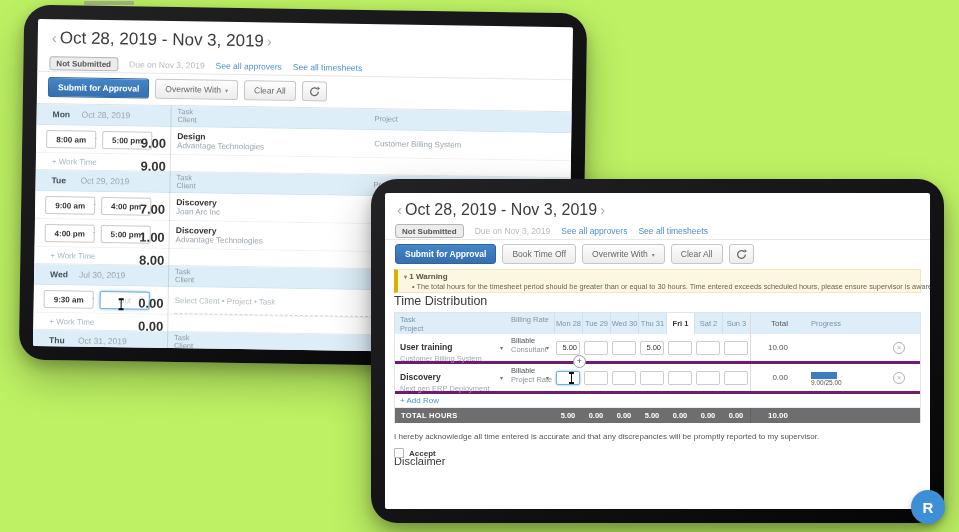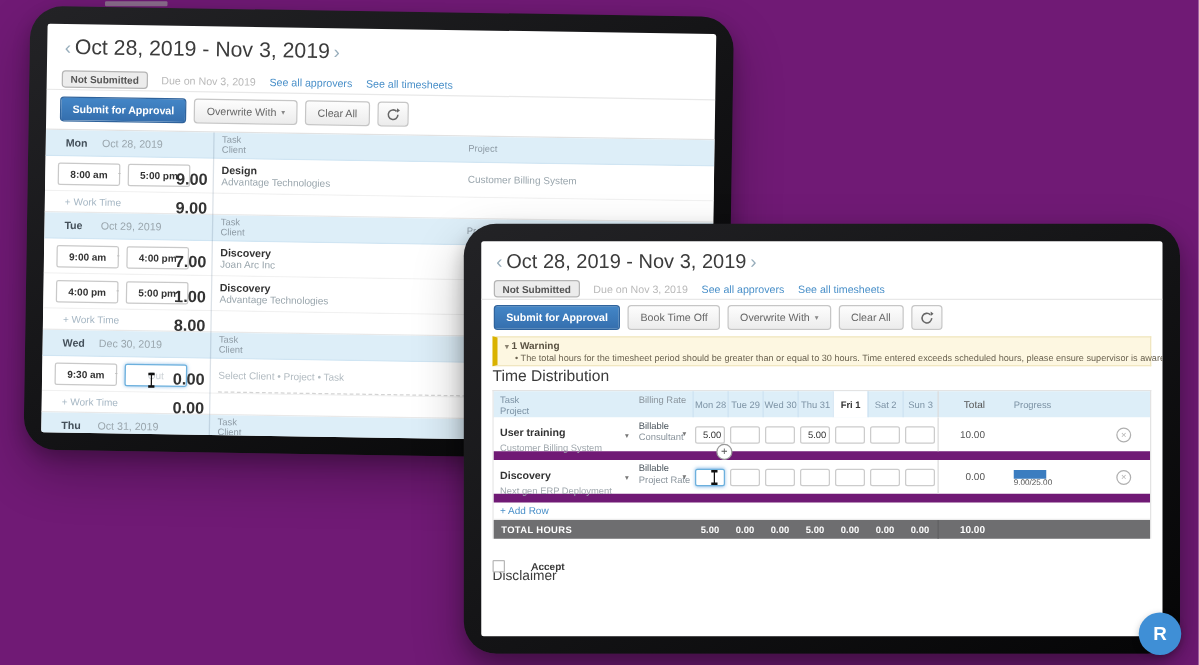--- a/index.html
+++ b/index.html
@@ -1,17 +1,17 @@
 <!DOCTYPE html>
 <html><head>
 <meta charset="utf-8">
 <style>
   html,body{margin:0;padding:0;}
   body{font-family:"Liberation Sans",sans-serif;}
-  .stage{position:relative;width:959px;height:532px;background:#701a75;overflow:hidden;}
+  .stage{position:relative;width:959px;height:532px;background:#bef264;overflow:hidden;}
 
   
   .tablet{position:absolute;background:linear-gradient(150deg,#232326,#050506);border-radius:26px;
           box-shadow:0 18px 40px rgba(0,0,0,.28),0 6px 14px rgba(0,0,0,.22);}
   .screen{position:absolute;left:14px;top:14px;right:14px;bottom:14px;background:#fff;border-radius:2px;
           overflow:hidden;color:#444;}
   .b-tablet{left:24px;top:5px;width:563px;height:355px;transform:rotate(0.9deg);transform-origin:20px 20px;z-index:1;}
   .f-tablet{left:371px;top:179px;width:573px;height:344px;z-index:5;}
   .smudge{position:absolute;left:84px;top:1px;width:50px;height:4px;background:#9a9a9a;opacity:.65;border-radius:1px;}
 
@@ -66,38 +66,38 @@
 
   
   .warning{position:absolute;left:9px;right:9px;top:76px;height:24px;background:#fdf7e1;border:1px solid #f0e6c0;
            border-left:4px solid #d9b200;padding:2px 6px;box-sizing:border-box;}
   .warn-title{font-size:8px;font-weight:bold;color:#5a5242;}
   .warn-title .caret{font-size:6px;color:#8a8270;}
   .warn-msg{font-size:7.3px;color:#6b6350;margin-top:1px;padding-left:8px;white-space:nowrap;}
   .h2{position:absolute;left:9px;top:101px;font-size:12.5px;color:#3a3a3a;}
   .h3{position:absolute;left:9px;top:222px;font-size:11px;color:#3a3a3a;margin-top:40px;}
   .dis-text{position:absolute;left:9px;top:239px;font-size:8px;color:#555;}
-  .accept{position:absolute;left:9px;top:255px;display:flex;gap:21px;align-items:center;}
+  .accept{position:absolute;left:9px;top:255px;display:flex;gap:5px;align-items:center;}
   .checkbox{width:8px;height:8px;border:1px solid #b8b8b8;border-radius:1px;background:#fff;}
   .accept b{font-size:8px;color:#3a3a3a;}
 
   
   .f-table{position:absolute;left:9px;right:9px;top:119px;border:1px solid #e3e3e3;border-bottom:none;}
   .frow{display:flex;position:relative;}
   .fh{height:21px;background:#ddeef8;font-size:7.5px;color:#7d93a5;}
   .c-task{width:113px;padding:2px 0 0 5px;box-sizing:border-box;position:relative;}
   .c-bill{width:46px;padding:2px 0 0 3px;box-sizing:border-box;position:relative;font-size:7.5px;color:#8a949c;line-height:9px;}
   .c-day{width:28px;display:flex;align-items:center;justify-content:center;box-sizing:border-box;}
   .fh .c-day{border-left:1px solid #cde2f1;}
   .fh .c-day.today{background:#fff;color:#333;font-weight:bold;}
   .c-total{width:48px;display:flex;align-items:center;justify-content:flex-end;padding-right:10px;box-sizing:border-box;border-left:1px solid #dcdcdc;font-size:8px;color:#555;}
   .c-prog{width:80px;position:relative;padding-left:13px;box-sizing:border-box;font-size:7.5px;color:#7d93a5;display:flex;flex-direction:column;justify-content:center;align-items:flex-start;}
   .fh .c-prog{justify-content:center;}
   .c-del{flex:1;display:flex;align-items:center;justify-content:center;}
-  .fbody{height:27px;border-bottom:7px solid #701a75;background:#fff;}
+  .fbody{height:27px;border-bottom:3px solid #701a75;background:#fff;}
   .c-task b{font-size:8.5px;color:#333;}
   .c-task .sub{display:block;font-size:7.5px;color:#a0a8ae;}
   .c-bill b{font-weight:normal;color:#4a545c;}
   .ddcaret{position:absolute;right:5px;top:10px;font-size:6px;color:#777;cursor:pointer;}
   .fday-input{width:24px;height:14px;border:1px solid #ccc;border-radius:2px;font-size:7.5px;text-align:right;
               padding:0 2px;color:#333;box-sizing:border-box;background:#fff;font-family:"Liberation Sans",sans-serif;}
   .fday-input.focus{border-color:#6cb0dd;box-shadow:0 0 3px rgba(90,160,220,.7);outline:none;}
   .addrow{height:13px;font-size:8px;color:#4a90c9;padding-left:5px;border-bottom:1px solid #ececec;display:flex;align-items:center;background:#fff;cursor:pointer;}
   .ftotals{height:15px;background:#6e6e70;color:#fff;font-size:7.5px;font-weight:bold;}
   .c-label{width:159px;padding:3px 0 12px 6px;box-sizing:border-box;letter-spacing:.3px;}
@@ -199,21 +199,21 @@
           <span class="btask"><b>Discovery</b><span class="sub">Advantage Technologies</span></span>
           <span class="bproj"></span>
         </div>
         <div class="brow bwork">
           <span class="bwt">+ Work Time</span>
           <span class="bhours">8.00</span>
         </div>
 
         <div class="brow bday-hdr">
           <span class="bd-day">Wed</span>
-          <span class="bd-date">Dec 30, 2019</span>
+          <span class="bd-date">Jul 30, 2019</span>
           <span class="bcol task"><span>Task</span><br><span>Client</span></span>
         </div>
         <div class="brow bentry">
           <input class="btime in" value="9:30 am" style="">
           <span class="bdash">-</span>
           <input class="btime out focus" placeholder="Out" style="">
           <span class="ibeam" style="left:84px;top:12px;">
               <span class="cap"></span>
               <span class="stem"></span>
               <span class="base"></span>
@@ -374,20 +374,21 @@
           <div class="c-day">0.00</div>
           <div class="c-day">0.00</div>
           <div class="c-day">0.00</div>
           <div class="c-total">10.00</div>
           <div class="c-prog"></div>
           <div class="c-del"></div>
         </div>
       </div>
 
       <div class="h3">Disclaimer</div>
+      <div class="dis-text">I hereby acknowledge all time entered is accurate and that any discrepancies will be promptly reported to my supervisor.</div>
       <div class="accept">
         <span class="checkbox"></span>
         <b>Accept</b>
       </div>
 
     </div>
   </div>
 
   <div class="chat">R</div>
 </div>

